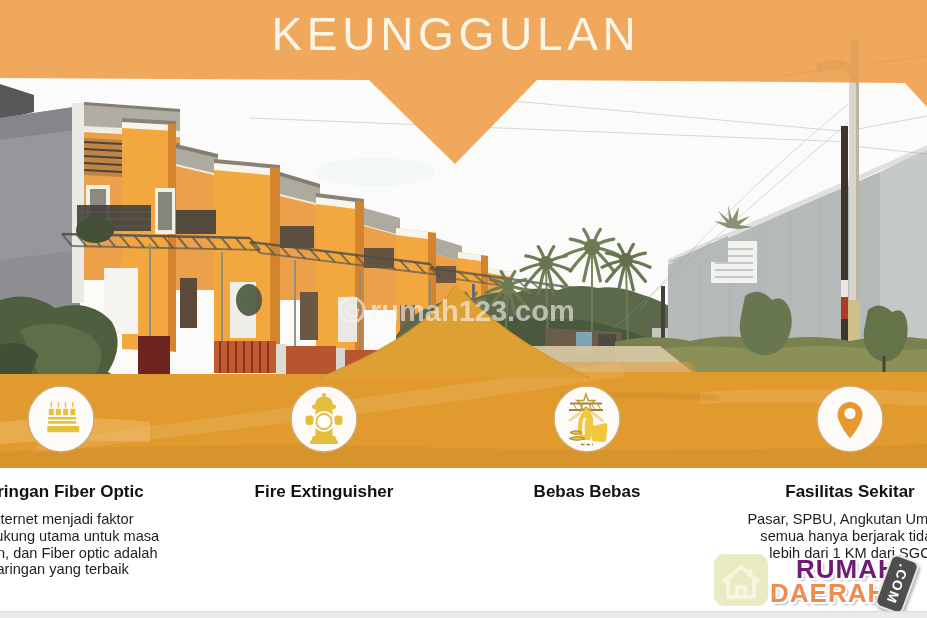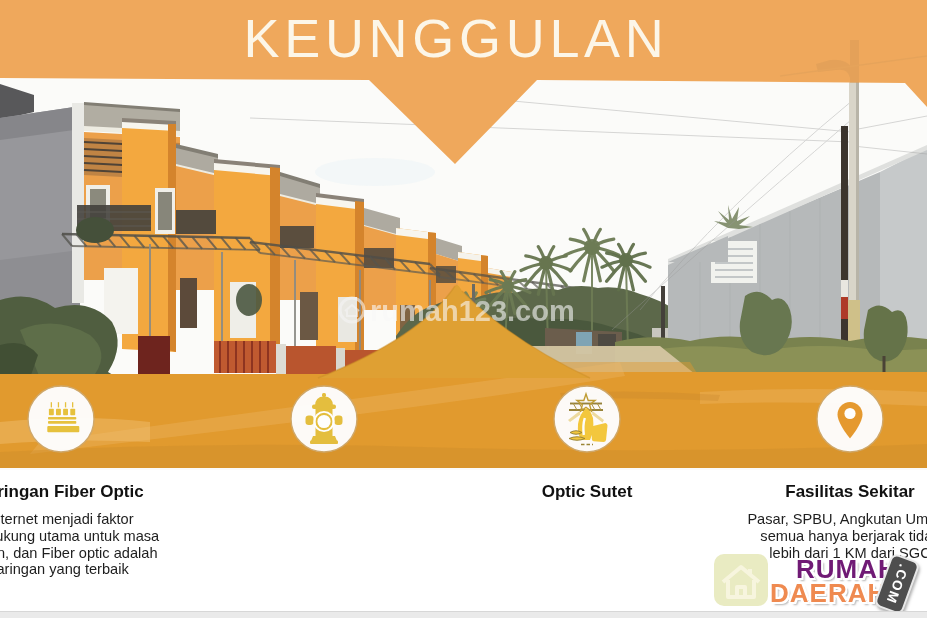--- a/index.html
+++ b/index.html
@@ -278,21 +278,21 @@
 
   <polygon points="0,0 927,0 927,107 905,83 537,80 455,164 369,80 0,78" fill="#efa85c"></polygon>
 
   <g opacity="0.28">
     <rect x="850" y="40" width="9" height="43" fill="#c89254"></rect>
     <path d="M853,68 Q845,58 830,60 L816,64 L818,72 L836,70 Q848,68 850,78 Z" fill="#c89254"></path>
     <line x1="780" y1="76" x2="927" y2="56" stroke="#cf9958" stroke-width="1.5"></line>
   </g>
 </svg>
 
-<div class="abs" style="left:6px;top:7px;width:900px;text-align:center;font-size:54px;letter-spacing:4.7px;color:#fcf6e8;">KEUNGGULAN</div>
+<div class="abs" style="left:6px;top:7px;width:900px;text-align:center;font-size:46px;letter-spacing:4.7px;color:#fcf6e8;">KEUNGGULAN</div>
 
 <svg class="abs" style="left:27px;top:385px" width="68" height="68" viewBox="0 0 68 68">
   <circle cx="34" cy="34" r="33" fill="#fefefe" stroke="#cfa86b" stroke-width="1.4" opacity="0.97"></circle>
   <g fill="#e6c13d">
     <rect x="20.3" y="40.9" width="32" height="6.4" rx="1"></rect>
     <rect x="21" y="36.1" width="28.3" height="2.6" rx="0.8"></rect>
     <rect x="21" y="31.9" width="28.3" height="2.6" rx="0.8"></rect>
     <rect x="21.9" y="23.8" width="4.9" height="6.5" rx="0.8"></rect>
     <rect x="29" y="23.8" width="4.9" height="6.5" rx="0.8"></rect>
     <rect x="36.1" y="23.8" width="4.9" height="6.5" rx="0.8"></rect>
@@ -354,24 +354,25 @@
   <path d="M34,17 C27.1,17 21.5,22.6 21.5,29.5 C21.5,38.5 34,53.5 34,53.5 C34,53.5 46.5,38.5 46.5,29.5 C46.5,22.6 40.9,17 34,17 Z" fill="#e5992f"></path>
   <circle cx="34" cy="28.5" r="5.6" fill="#fefefe"></circle>
 </svg>
 
 <div class="col" style="left:-139px;top:482px;width:400px;">
   <h3>Jaringan Fiber Optic</h3>
   <p>Internet menjadi faktor<br>pendukung utama untuk masa<br>depan, dan Fiber optic adalah<br>jaringan yang terbaik</p>
 </div>
 
 <div class="col" style="left:124px;top:482px;width:400px;">
+  <h3>Fire Extinguisher</h3>
 </div>
 
 <div class="col" style="left:387px;top:482px;width:400px;">
-  <h3>Optic Sutet</h3>
+  <h3>Bebas Bebas</h3>
 </div>
 
 <div class="col" style="left:650px;top:482px;width:400px;">
   <h3>Fasilitas Sekitar</h3>
   <p>Pasar, SPBU, Angkutan Umum,<br>semua hanya berjarak tidak<br>lebih dari 1 KM dari SGC</p>
 </div>
 
 <div class="abs" style="left:714px;top:552px;width:214px;height:62px;">
 
   <svg class="abs" style="left:0;top:2px" width="54" height="52" viewBox="0 0 54 52">

